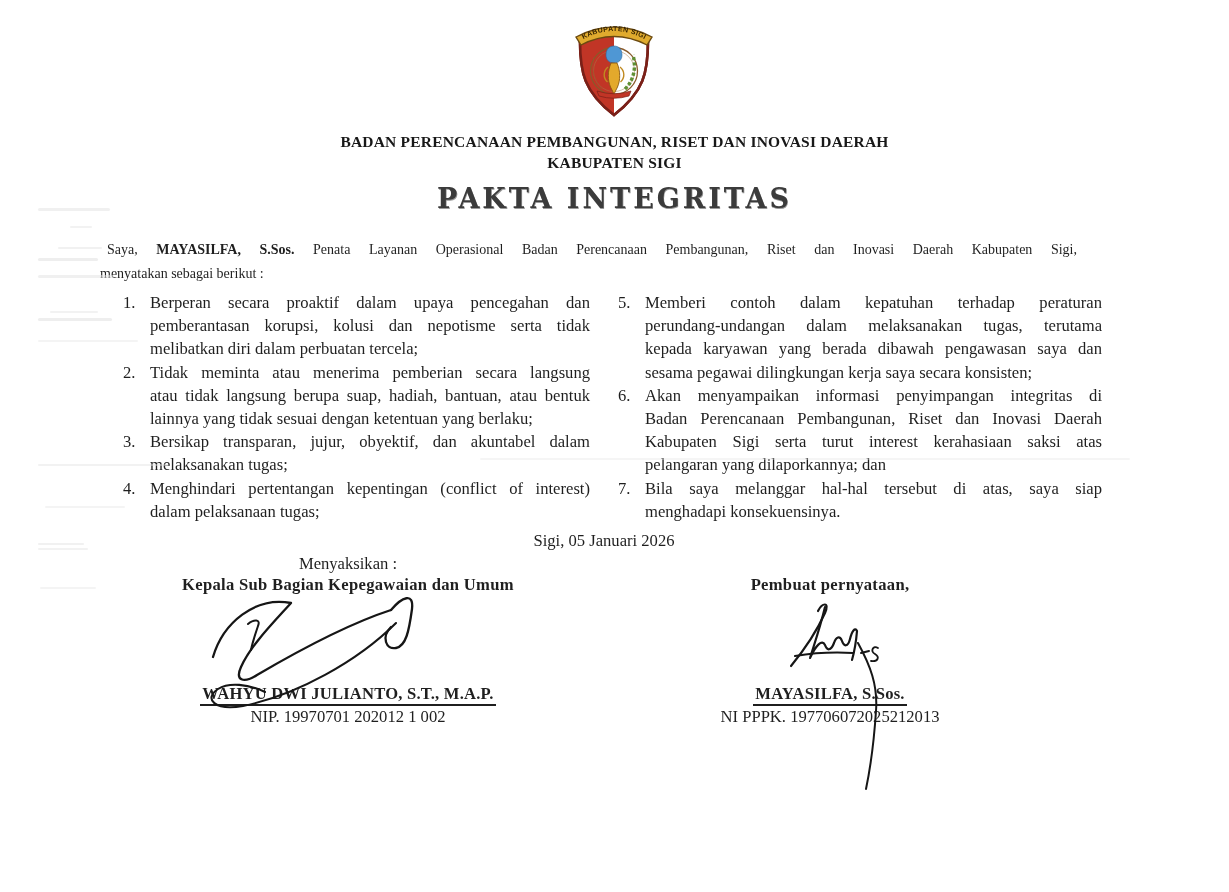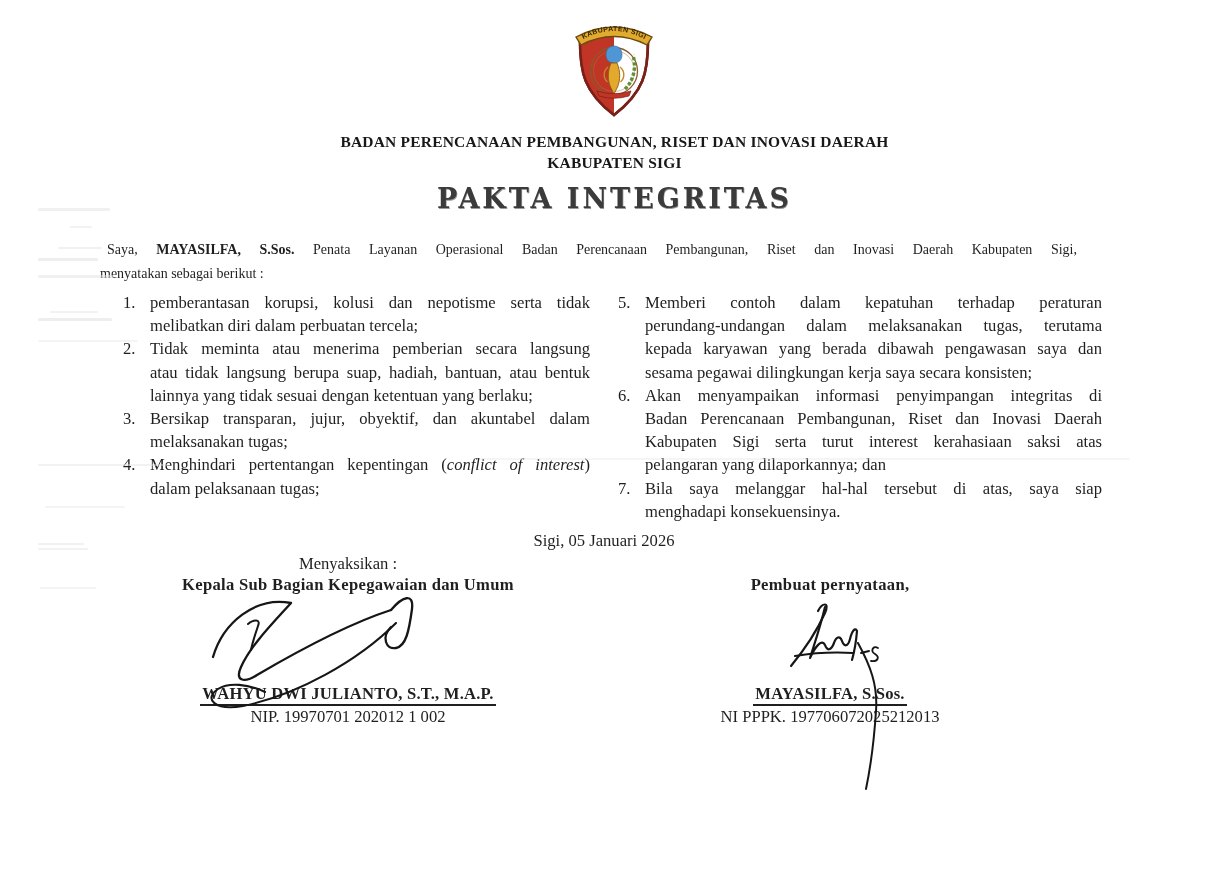--- a/index.html
+++ b/index.html
@@ -16,21 +16,21 @@
   .logo-wrap{position:absolute;left:562px;top:12px;width:104px;height:118px;filter:blur(.3px);}
   .org{position:absolute;left:0;top:131px;width:1229px;text-align:center;
        font-weight:bold;font-size:15.5px;line-height:21px;letter-spacing:.2px;color:#181818;}
   .doc-title{position:absolute;left:0;top:183px;width:1229px;text-align:center;
        font-family:"DejaVu Serif", serif;font-weight:700;font-size:27px;
        letter-spacing:3px;color:#3b3b3b;text-shadow:.6px .6px 0 #9a9a9a;}
   
   .intro{position:absolute;left:100px;top:238px;width:977px;font-size:14px;line-height:24px;}
   .intro .jline{text-indent:7px;}
   .b{font-weight:bold;}
-  .i{font-style:italic;}
+  .i{}
   
   .pledges{position:absolute;left:123px;top:291px;width:979px;display:flex;gap:28px;}
   .col-left{width:467px;}
   .col-right{width:484px;}
   .item{display:flex;font-size:16.6px;line-height:23.2px;}
   .item .num{flex:0 0 27px;}
   .item .txt{flex:1;}
   .jline{text-align:justify;text-align-last:justify;}
   .lline{text-align:left;}
   
@@ -100,20 +100,21 @@
   <div class="intro">
     <div class="jline"><span>Saya, </span><span class="b">MAYASILFA, S.Sos.</span><span> Penata Layanan Operasional Badan Perencanaan Pembangunan, Riset dan Inovasi Daerah Kabupaten Sigi,</span></div>
     <div class="lline">menyatakan sebagai berikut :</div>
   </div>
 
   <div class="pledges">
     <div class="col-left">
       <div class="item">
         <span class="num">1.</span>
         <span class="txt">
+            <div class="jline">Berperan secara proaktif dalam upaya pencegahan dan</div>
             <div class="jline">pemberantasan korupsi, kolusi dan nepotisme serta tidak</div>
             <div class="lline">melibatkan diri dalam perbuatan tercela;</div>
           </span>
       </div>
       <div class="item">
         <span class="num">2.</span>
         <span class="txt">
             <div class="jline">Tidak meminta atau menerima pemberian secara langsung</div>
             <div class="jline">atau tidak langsung berupa suap, hadiah, bantuan, atau bentuk</div>
             <div class="lline">lainnya yang tidak sesuai dengan ketentuan yang berlaku;</div>

